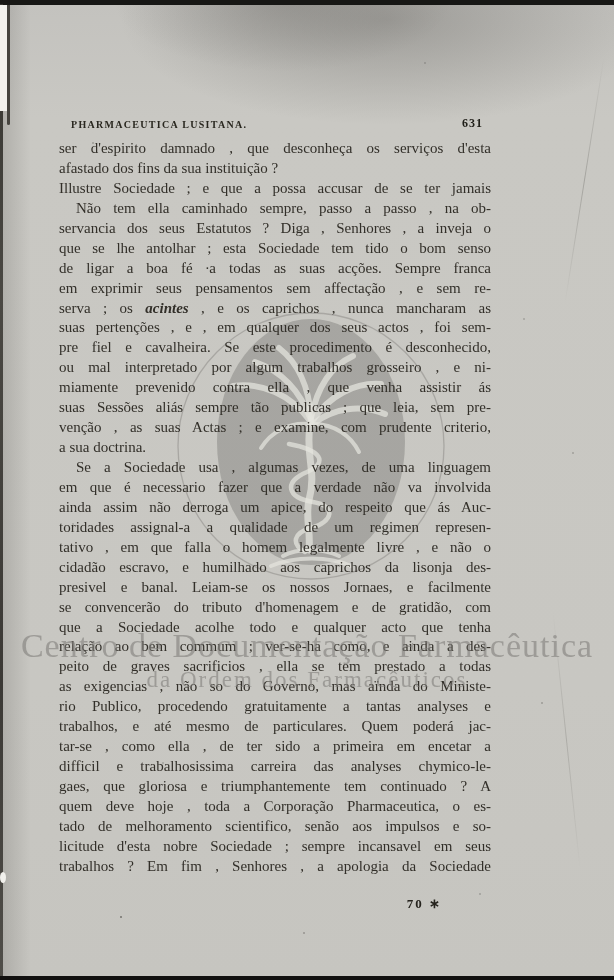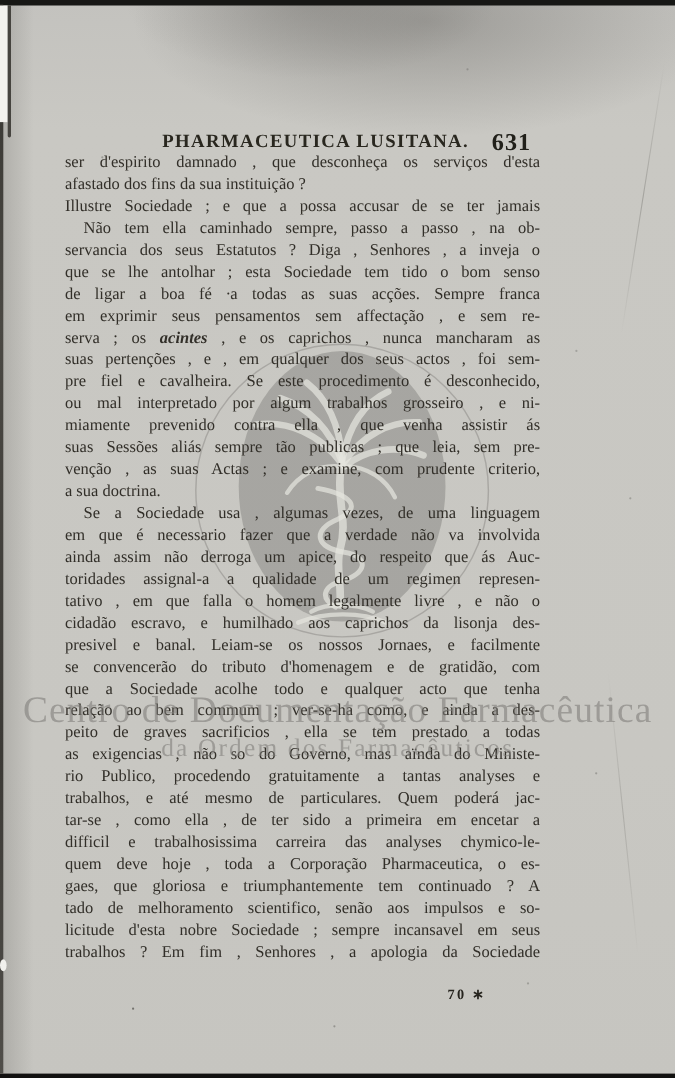--- a/index.html
+++ b/index.html
@@ -31,26 +31,26 @@
   .specks{position:absolute;left:0;top:0;width:2px;height:2px;border-radius:50%;background:transparent;
     box-shadow:
       92px 142px 0 rgba(70,68,63,.35), 424px 62px 0 rgba(70,68,63,.28),
       523px 318px 0 rgba(70,68,63,.28), 72px 523px 0 rgba(70,68,63,.28),
       541px 702px 0 rgba(70,68,63,.33), 162px 762px 0 rgba(70,68,63,.28),
       120px 916px 0 rgba(60,58,53,.6), 303px 932px 0 rgba(70,68,63,.38),
       479px 893px 0 rgba(70,68,63,.3), 572px 452px 0 rgba(70,68,63,.3);}
   
   .header{position:absolute;left:59px;top:119px;width:432px;height:18px;}
   .header-title{
-    display:block;text-align:center;position:relative;left:12px;
-    font-weight:bold;font-size:17px;letter-spacing:1.3px;color:#29271f;
+    display:block;text-align:left;position:relative;left:12px;
+    font-weight:bold;font-size:10px;letter-spacing:1.3px;color:#29271f;
   }
   .page-number{
     position:absolute;right:8px;top:-3px;
-    font-weight:bold;font-size:22px;letter-spacing:1px;color:#21201a;
+    font-weight:bold;font-size:12px;letter-spacing:1px;color:#21201a;
   }
   
   .text-col{
     position:absolute;left:59px;top:139px;width:432px;
     font-size:15px;line-height:19.95px;color:#322f29;
   }
   .line{
     height:19.95px;overflow:hidden;
     text-align:justify;text-align-last:justify;
   }
@@ -128,22 +128,22 @@
       <div class="line">presivel e banal. Leiam-se os nossos Jornaes, e facilmente</div>
       <div class="line">se convencerão do tributo d'homenagem e de gratidão, com</div>
       <div class="line">que a Sociedade acolhe todo e qualquer acto que tenha</div>
       <div class="line">relação ao bem commum ; ver-se-ha como, e ainda a des-</div>
       <div class="line">peito de graves sacrificios , ella se tem prestado a todas</div>
       <div class="line">as exigencias , não so do Governo, mas aïnda do Ministe-</div>
       <div class="line">rio Publico, procedendo gratuitamente a tantas analyses e</div>
       <div class="line">trabalhos, e até mesmo de particulares. Quem poderá jac-</div>
       <div class="line">tar-se , como ella , de ter sido a primeira em encetar a</div>
       <div class="line">difficil e trabalhosissima carreira das analyses chymico-le-</div>
+      <div class="line">gaes, que gloriosa e triumphantemente tem continuado ? A</div>
       <div class="line">quem deve hoje , toda a Corporação Pharmaceutica, o es-</div>
-      <div class="line">gaes, que gloriosa e triumphantemente tem continuado ? A</div>
       <div class="line">tado de melhoramento scientifico, senão aos impulsos e so-</div>
       <div class="line">licitude d'esta nobre Sociedade ; sempre incansavel em seus</div>
       <div class="line">trabalhos ? Em fim , Senhores , a apologia da Sociedade</div>
     </div>
 
   <div class="signature">70 ∗</div>
 
   <div class="wm-text wm1">Centro de Documentação Farmacêutica</div>
   <div class="wm-text wm2">da Ordem dos Farmacêuticos</div>
 

